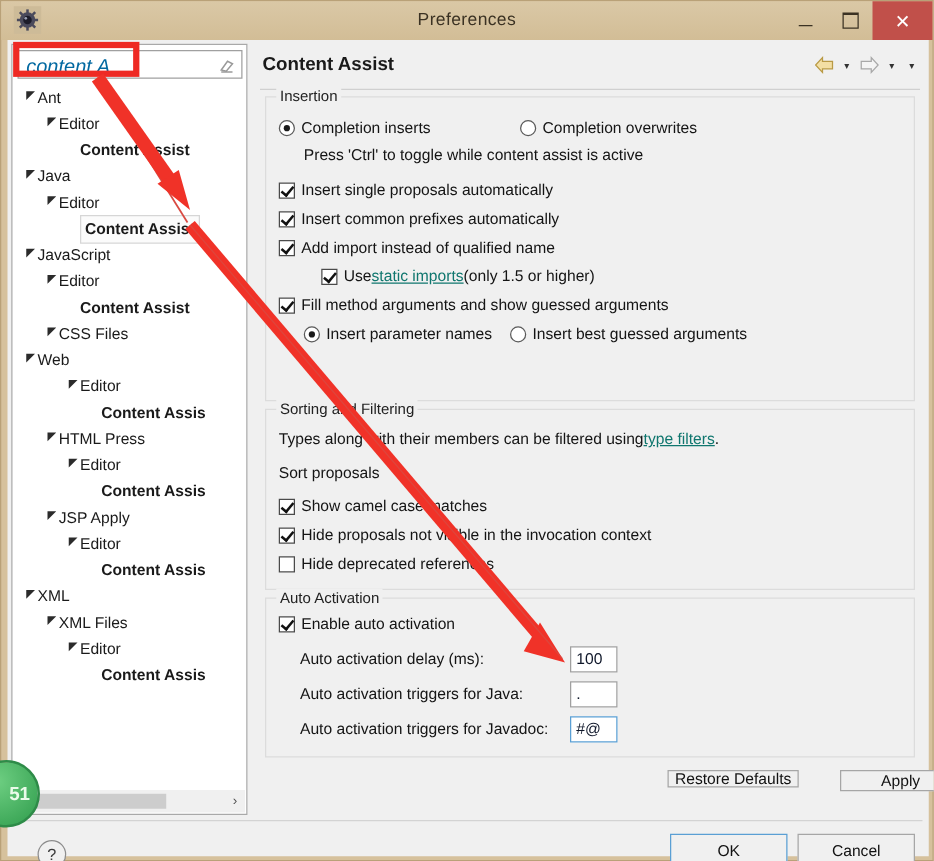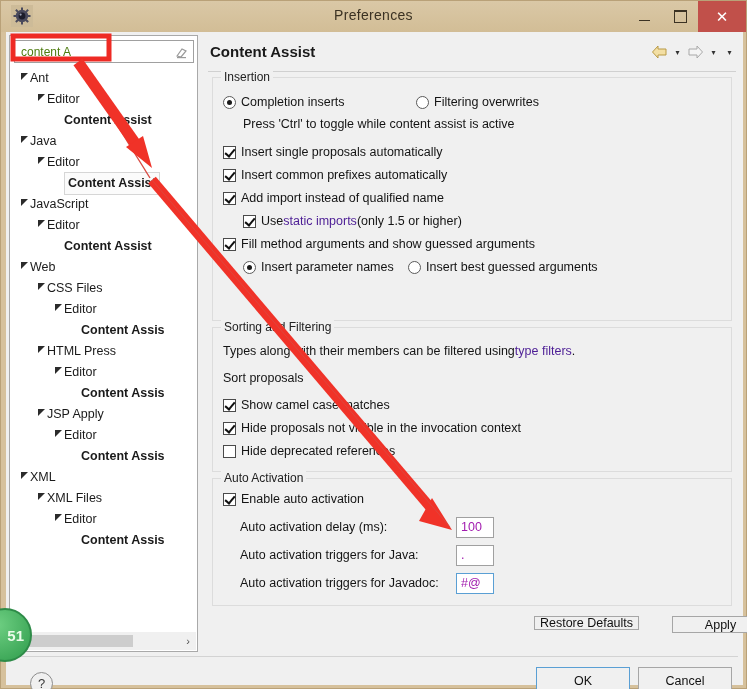--- a/index.html
+++ b/index.html
@@ -46,21 +46,21 @@
   #left{
     position:absolute;left:3px;top:3px;width:189px;height:617px;
     background:#fff;border:1px solid #a9a9a9;box-sizing:border-box;
   }
   #searchbox{
     position:absolute;left:4px;top:4px;width:180px;height:23px;
     background:#fff;border:1px solid #a0a0a0;box-sizing:border-box;
   }
   #search-input{
     position:absolute;left:4px;top:3px;width:130px;border:0;outline:0;
-    font-family:"Liberation Sans",sans-serif;font-size:12px;color:#4d7c0f;background:transparent;
+    font-family:"Liberation Sans",sans-serif;font-size:16px;color:#0369a1;background:transparent;font-style:italic;
   }
   #eraser-icon{
     position:absolute;right:4px;top:3px;width:16px;height:16px;
     display:flex;align-items:center;justify-content:center;color:#9a9a9a;font-size:12px;font-style:italic;
   }
   #tree{
     position:absolute;left:2px;top:32px;right:2px;bottom:22px;overflow:hidden;
   }
   .tnode{height:21px;line-height:21px;display:flex;align-items:center;white-space:nowrap;}
   .tarrow{width:12px;display:inline-block;color:#2b2b2b;font-size:8px;text-align:center;}
@@ -101,25 +101,25 @@
   .row{position:absolute;display:flex;align-items:center;white-space:nowrap;font-size:12.5px;color:#141414;}
 
   .cb{width:13px;height:13px;border:1px solid #4a4a4a;background:#fff;
       display:inline-block;position:relative;margin-right:5px;box-sizing:border-box;flex:none;}
   .cb.on:after{content:"";position:absolute;left:3px;top:0px;width:4px;height:8px;
       border:solid #111;border-width:0 2px 2px 0;transform:rotate(40deg);}
   .rb{width:13px;height:13px;border:1px solid #5a5a5a;border-radius:50%;background:#fff;
       display:inline-block;position:relative;margin-right:5px;box-sizing:border-box;flex:none;}
   .rb.on:after{content:"";position:absolute;left:3px;top:3px;width:5px;height:5px;
       border-radius:50%;background:#1a1a1a;}
-  .link{color:#4c1d95;}
+  .link{color:#0f766e;text-decoration:underline;}
 
   .tfield{
     border:1px solid #a0a0a0;background:#fff;height:21px;box-sizing:border-box;
-    font-family:"Liberation Sans",sans-serif;font-size:12.5px;color:#a21caf;
+    font-family:"Liberation Sans",sans-serif;font-size:12.5px;color:#0f172a;
     padding:0 4px;line-height:19px;
   }
   .tfield.focus{border:1px solid #5a9fd4;}
   #combo{
     position:absolute;border:1px solid #9a9a9a;background:#f6f6f6;height:23px;
     display:flex;align-items:center;justify-content:space-between;
     padding:0 5px;box-sizing:border-box;font-size:12.5px;color:#111;
   }
 
   .btn{
@@ -232,31 +232,31 @@
           <div class="tnode" style="padding-left: 23px;">
             <span class="tarrow"><svg width="9" height="9" viewBox="0 0 9 9">
                 <path d="M1 1 L8 1 L1 8 Z" fill="#2b2b2b"></path>
               </svg></span>
             <span class="tlabel">Editor</span>
           </div>
           <div class="tnode leaf" style="padding-left: 40px;">
             <span class="tarrow"></span>
             <span class="tlabel">Content Assist</span>
           </div>
+          <div class="tnode" style="padding-left: 23px;">
+            <span class="tarrow"><svg width="9" height="9" viewBox="0 0 9 9">
+                <path d="M1 1 L8 1 L1 8 Z" fill="#2b2b2b"></path>
+              </svg></span>
+            <span class="tlabel">CSS Files</span>
+          </div>
           <div class="tnode" style="padding-left: 6px;">
             <span class="tarrow"><svg width="9" height="9" viewBox="0 0 9 9">
                 <path d="M1 1 L8 1 L1 8 Z" fill="#2b2b2b"></path>
               </svg></span>
             <span class="tlabel">Web</span>
-          </div>
-          <div class="tnode" style="padding-left: 23px;">
-            <span class="tarrow"><svg width="9" height="9" viewBox="0 0 9 9">
-                <path d="M1 1 L8 1 L1 8 Z" fill="#2b2b2b"></path>
-              </svg></span>
-            <span class="tlabel">CSS Files</span>
           </div>
           <div class="tnode" style="padding-left: 40px;">
             <span class="tarrow"><svg width="9" height="9" viewBox="0 0 9 9">
                 <path d="M1 1 L8 1 L1 8 Z" fill="#2b2b2b"></path>
               </svg></span>
             <span class="tlabel">Editor</span>
           </div>
           <div class="tnode leaf" style="padding-left: 57px;">
             <span class="tarrow"></span>
             <span class="tlabel">Content Assis</span>
@@ -345,39 +345,39 @@
 
       <div class="group" style="top:42px;height:244px;">
         <span class="glabel">Insertion</span>
 
         <div class="row" style="left:10px;top:17px;">
           <span class="rb on"></span>
           <span>Completion inserts</span>
         </div>
         <div class="row" style="left:203px;top:17px;">
           <span class="rb"></span>
-          <span>Filtering overwrites</span>
+          <span>Completion overwrites</span>
         </div>
         <div class="row" style="left:30px;top:39px;">
           <span>Press 'Ctrl' to toggle while content assist is active</span>
         </div>
 
         <div class="row" style="left:10px;top:67px;">
           <span class="cb on"></span>
           <span>Insert single proposals automatically</span>
         </div>
         <div class="row" style="left:10px;top:90px;">
           <span class="cb on"></span>
           <span>Insert common prefixes automatically</span>
         </div>
         <div class="row" style="left:10px;top:113px;">
           <span class="cb on"></span>
           <span>Add import instead of qualified name</span>
         </div>
-        <div class="row" style="left:30px;top:136px;">
+        <div class="row" style="left:44px;top:136px;">
           <span class="cb on"></span>
           <span>Use </span>
           <span class="link">static imports</span>
           <span> (only 1.5 or higher)</span>
         </div>
         <div class="row" style="left:30px;top:182px;">
           <span class="rb on"></span>
           <span>Insert parameter names</span>
         </div>
         <div class="row" style="left:10px;top:159px;">

